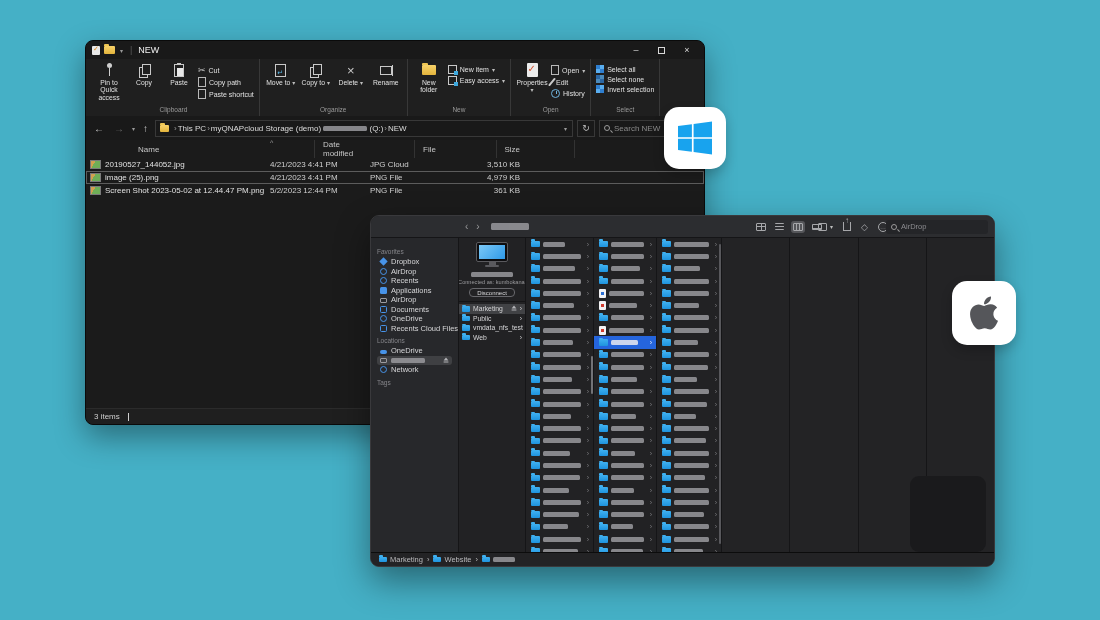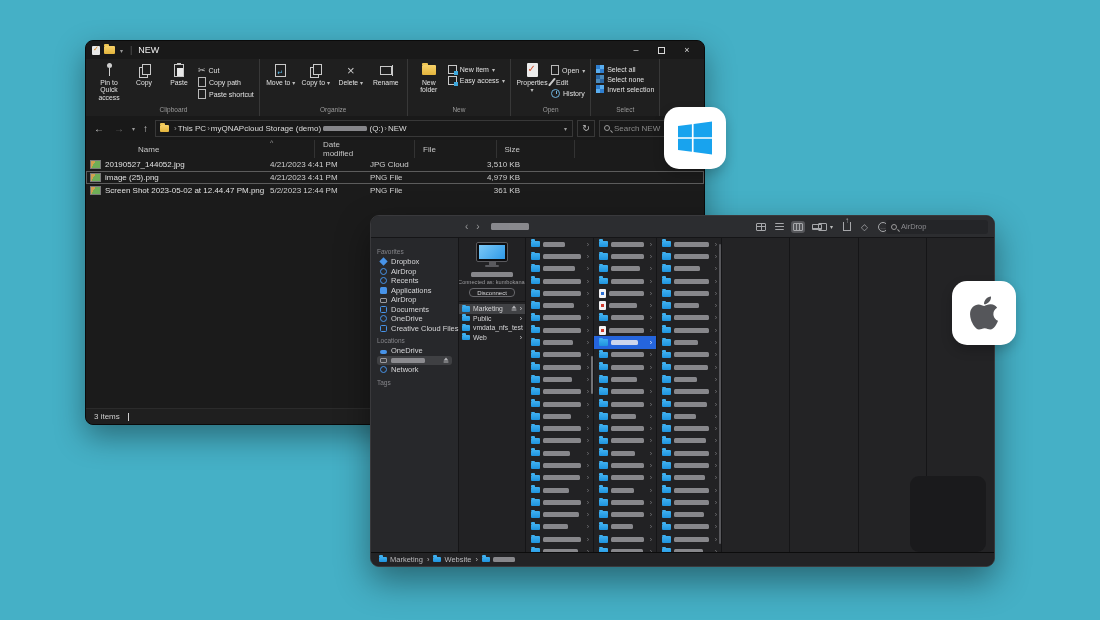--- a/index.html
+++ b/index.html
@@ -465,21 +465,21 @@
             <div class="sit">
               <span class="si o"></span>
               <span>Documents</span>
             </div>
             <div class="sit">
               <span class="si c"></span>
               <span>OneDrive</span>
             </div>
             <div class="sit">
               <span class="si o"></span>
-              <span>Creative Cloud Files</span>
+              <span>Recents Cloud Files</span>
             </div>
           </div>
         <div class="shead">Locations</div>
         <div id="mf-locs">
             <div class="sit">
               <span class="si cl"></span>
               <span>OneDrive</span>
             </div>
             <div class="sit sel">
               <span class="si mon"></span>

